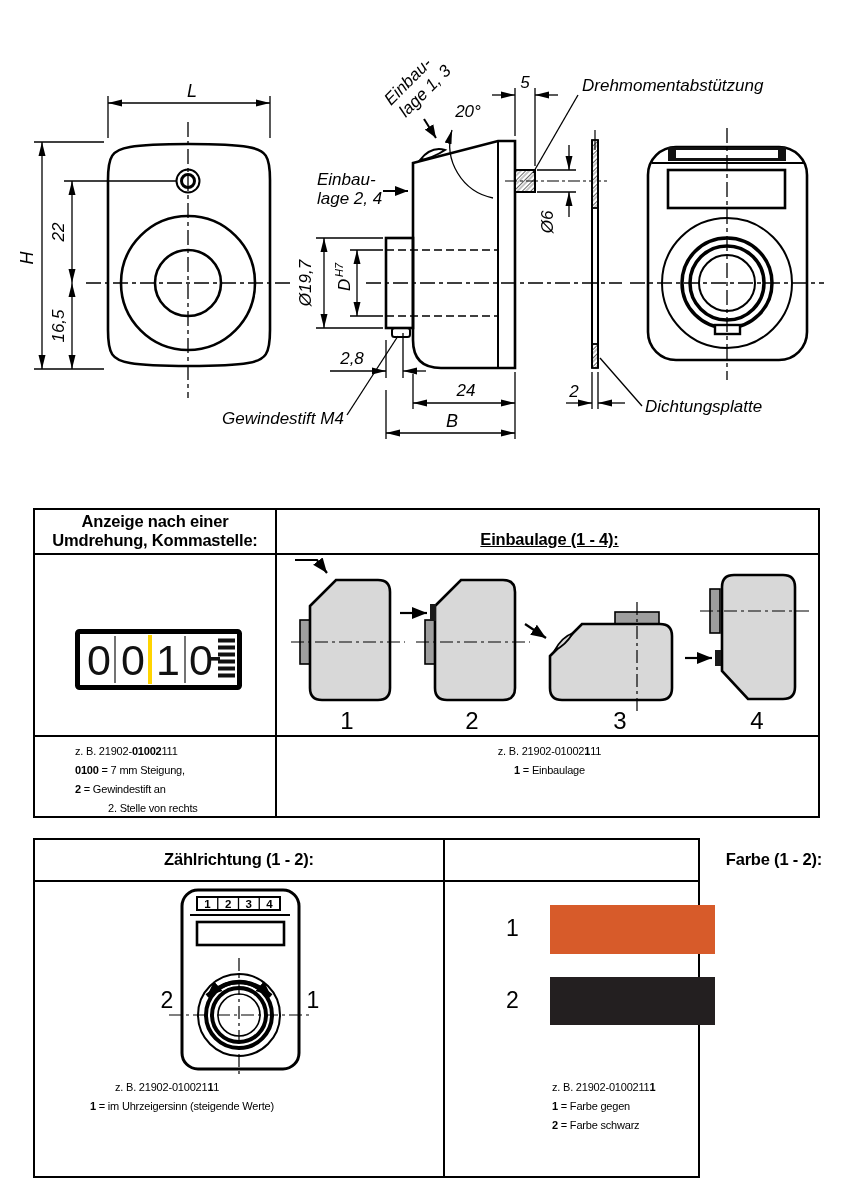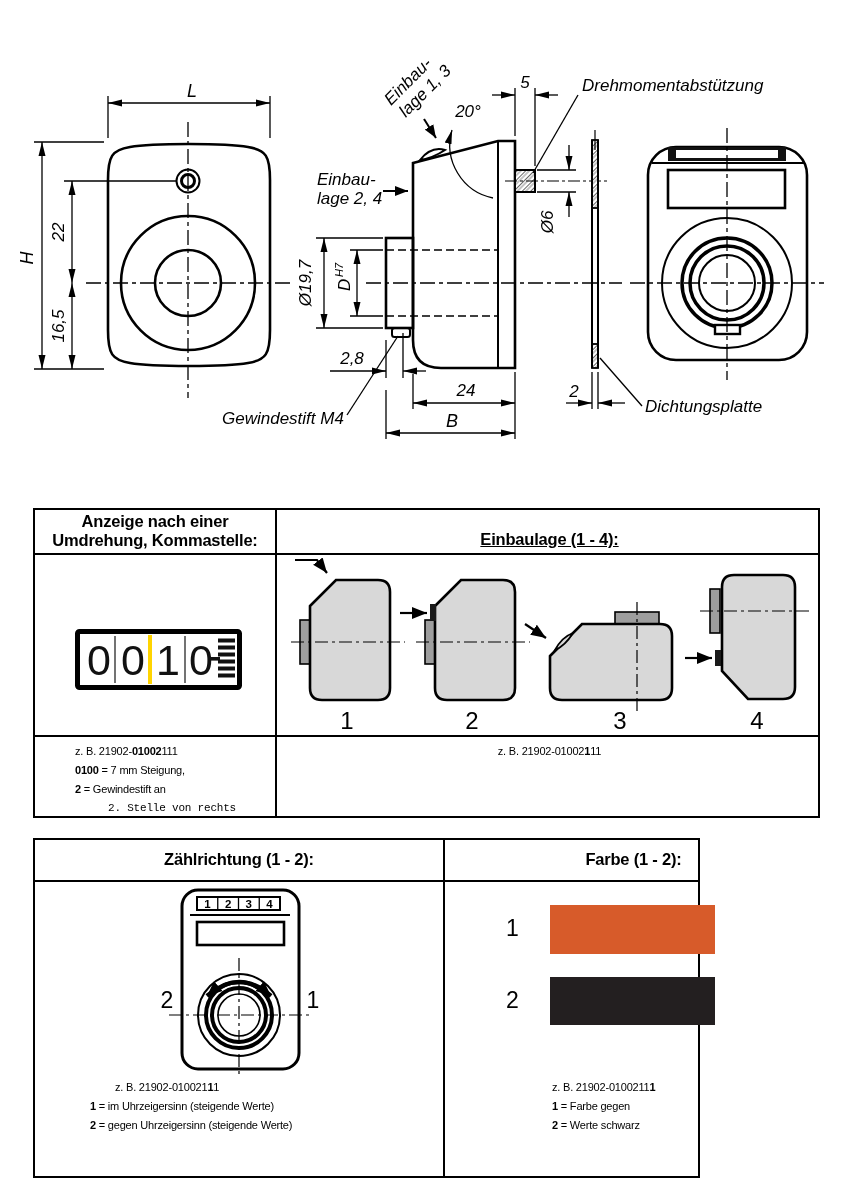--- a/index.html
+++ b/index.html
@@ -252,34 +252,35 @@
         <text class="pos-num" x="193" y="176">2</text>
         <text class="pos-num" x="341" y="176">3</text>
         <text class="pos-num" x="478" y="176">4</text>
       </g>
     </svg>
 
     <div class="cell-text" style="left:40px;top:232px;width:200px;">
       <div><span>z. B. 21902-</span><b>01002</b><span>111</span></div>
       <div><b>0100</b><span> = 7 mm Steigung,</span></div>
       <div><b>2</b><span> = Gewindestift an</span></div>
-      <div style="margin-left:33px;font-family:Liberation Mono, monospace;">2. Stelle von rechts</div>
+      <div style="margin-left:33px;">2. Stelle von rechts</div>
     </div>
 
     <div class="cell-text" style="left:242px;top:232px;width:545px;text-align:center;">
       <div><span>z. B. 21902-01002</span><b>1</b><span>11</span></div>
+      <div><b>1</b><span> = Einbaulage</span></div>
     </div>
   </div>
 
   <div class="tbl" style="left:33px;top:838px;width:667px;height:340px;">
     <div class="vline" style="left:408px;"></div>
     <div class="hline" style="top:40px;"></div>
 
     <div class="hdr" style="left:0;top:10px;width:408px;">Zählrichtung (1 - 2):</div>
-    <div class="hdr" style="left:410px;top:10px;width:377px;">Farbe (1 - 2):</div>
+    <div class="hdr" style="left:410px;top:10px;width:377px;text-align:right;">Farbe (1 - 2):</div>
 
     <svg class="abs" style="left:0;top:40px;" width="408" height="300" viewBox="0 0 408 300">
       <defs>
         <marker id="fa3" markerUnits="userSpaceOnUse" markerWidth="17" markerHeight="14" refX="15" refY="7" orient="auto-start-reverse">
           <path d="M15,7 L0,0.5 L0,13.5 Z" fill="#000"></path>
         </marker>
       </defs>
       <g stroke="#000" fill="none">
         <rect x="147" y="10" width="117" height="179" rx="16" stroke-width="3"></rect>
         <rect x="162" y="17" width="83" height="13" stroke-width="2"></rect>
@@ -302,28 +303,27 @@
         <text x="213.8" y="27.5">3</text>
         <text x="234.4" y="27.5">4</text>
       </g>
       <text x="132" y="128" text-anchor="middle" style="font-size:23px" fill="#000">2</text>
       <text x="278" y="128" text-anchor="middle" style="font-size:23px" fill="#000">1</text>
     </svg>
 
     <div class="cell-text" style="left:0;top:238px;width:408px;">
       <div style="margin-left:80px;"><span>z. B. 21902-010021</span><b>1</b><span>1</span></div>
       <div style="margin-left:55px;"><b>1</b><span> = im Uhrzeigersinn (steigende Werte)</span></div>
-      <div style="margin-left:55px;"><b>2</b><span> = gegen Uhrzeigersinn (steigende Werte)</span></div>
     </div>
 
     <div class="swatch-num" style="left:471px;top:75px;">1</div>
     <div class="swatch" style="left: 515px; top: 65px; background: rgb(215, 91, 42);"></div>
     <div class="swatch-num" style="left:471px;top:147px;">2</div>
     <div class="swatch" style="left: 515px; top: 137px; height: 48px; background: rgb(35, 31, 32);"></div>
 
     <div class="cell-text" style="left:517px;top:238px;width:270px;">
       <div><span>z. B. 21902-0100211</span><b>1</b><span></span></div>
       <div><b>1</b><span> = Farbe gegen</span></div>
-      <div><b>2</b><span> = Werte schwarz</span></div>
+      <div><b>2</b><span> = Farbe schwarz</span></div>
     </div>
   </div>
 
 </div>
 
 </body></html>

